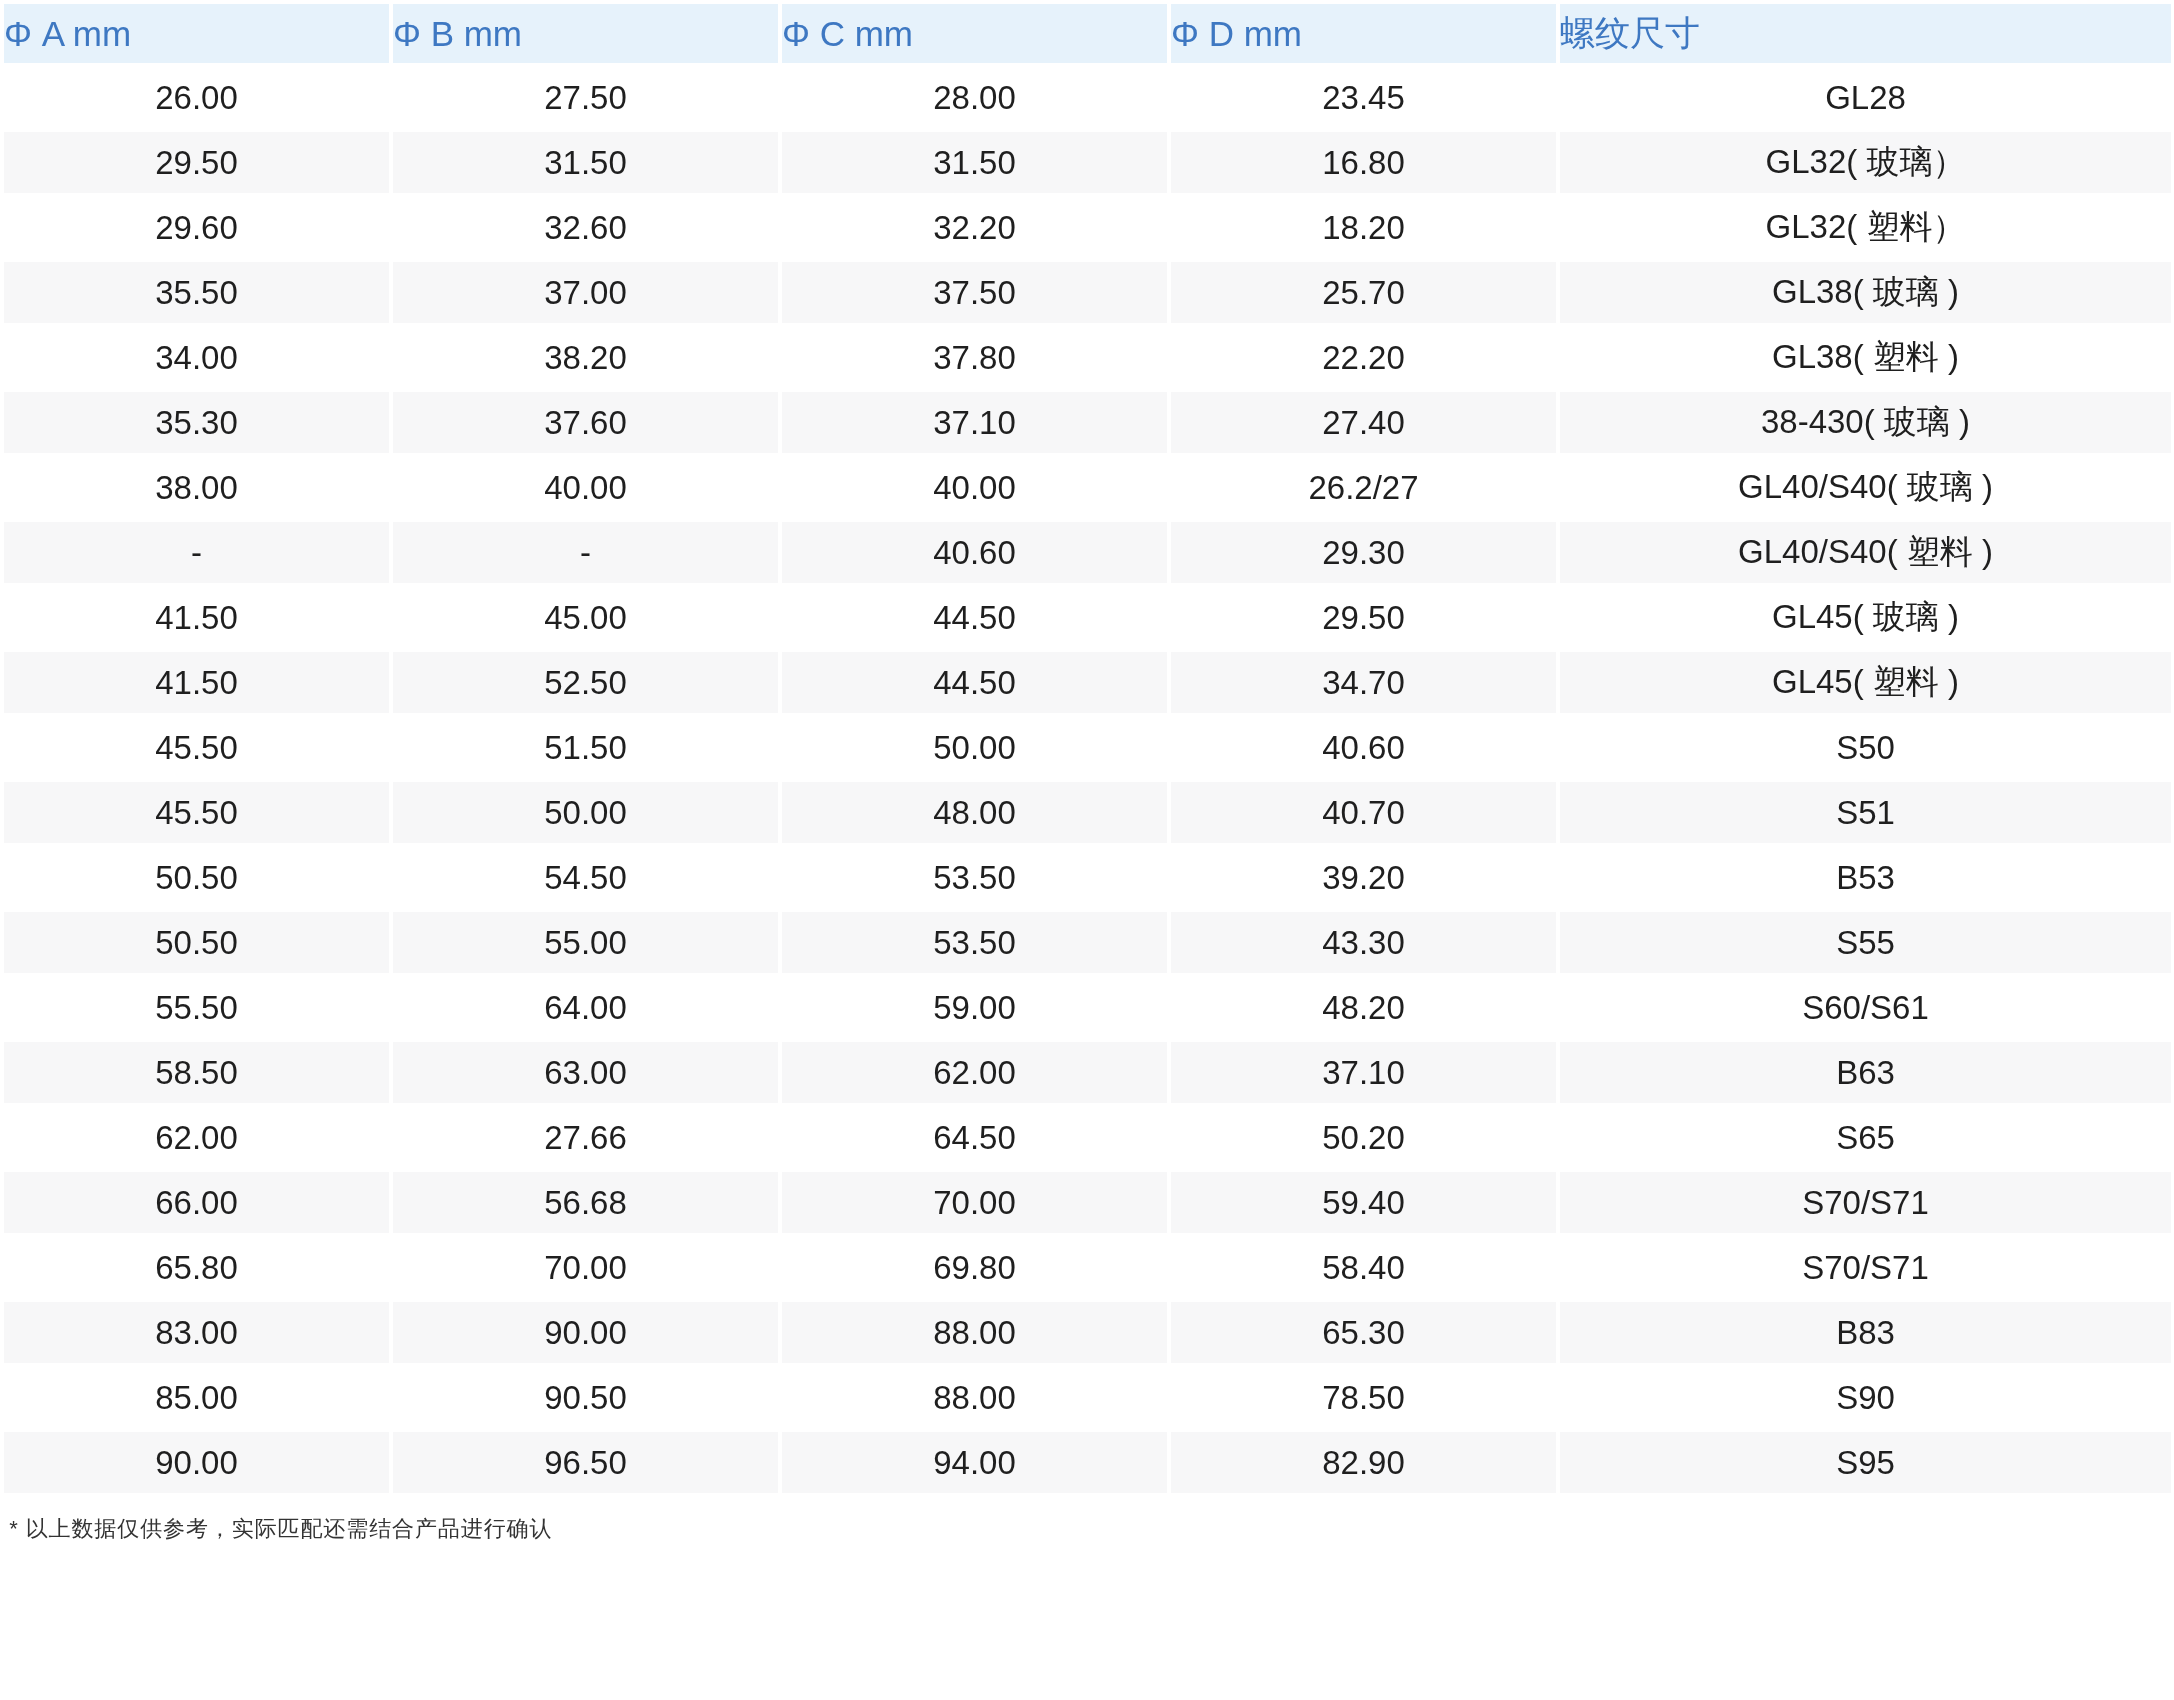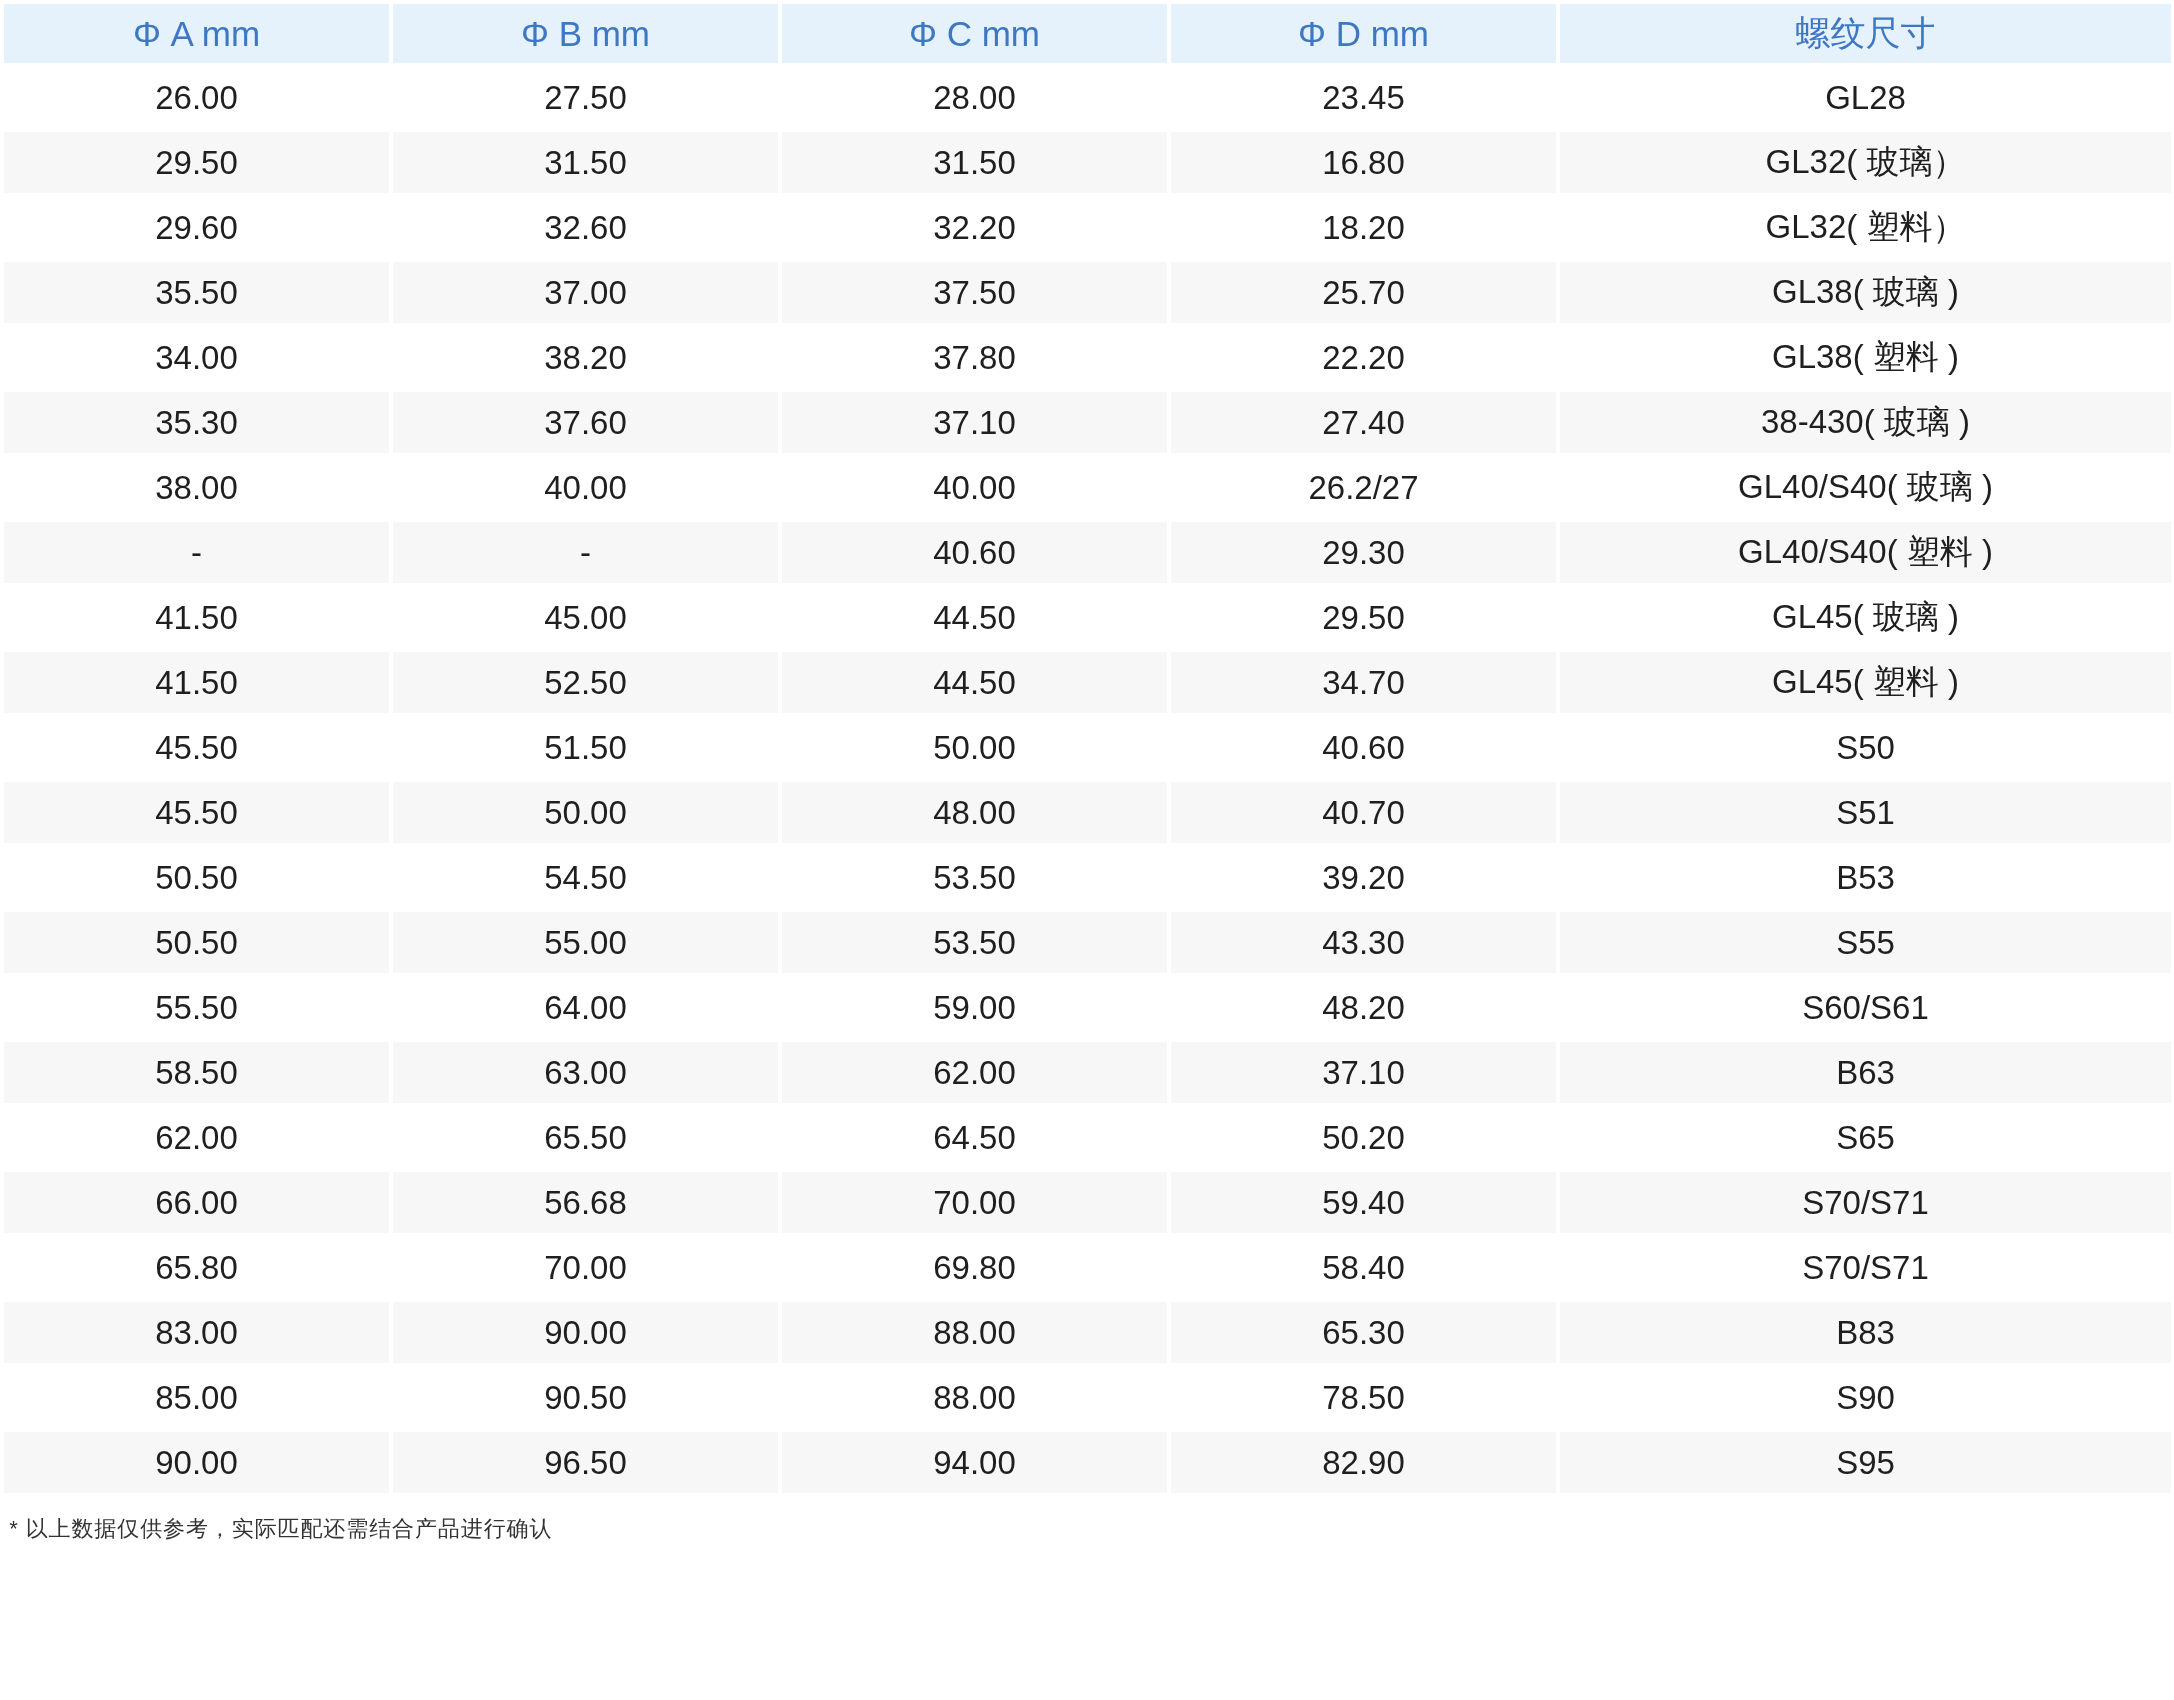--- a/index.html
+++ b/index.html
@@ -31,21 +31,21 @@
     table-layout:fixed;
   }
   col.dim-col{width:385px;}
   col.thread-col{width:auto;}
   th{
     background:var(--header-bg);
     color:var(--header-text);
     font-size:35px;
     font-weight:normal;
     height:59px;
-    text-align:center;
+    text-align:left;
     vertical-align:middle;
     padding:0;
     white-space:nowrap;
     overflow:hidden;
   }
   td{
     font-size:33px;
     color:var(--body-text);
     height:61px;
     text-align:center;
@@ -194,21 +194,21 @@
         </tr>
         <tr>
           <td>58.50</td>
           <td>63.00</td>
           <td>62.00</td>
           <td>37.10</td>
           <td>B63</td>
         </tr>
         <tr>
           <td>62.00</td>
-          <td>65.50</td>
+          <td>27.66</td>
           <td>64.50</td>
           <td>50.20</td>
           <td>S65</td>
         </tr>
         <tr>
           <td>66.00</td>
           <td>56.68</td>
           <td>70.00</td>
           <td>59.40</td>
           <td>S70/S71</td>

